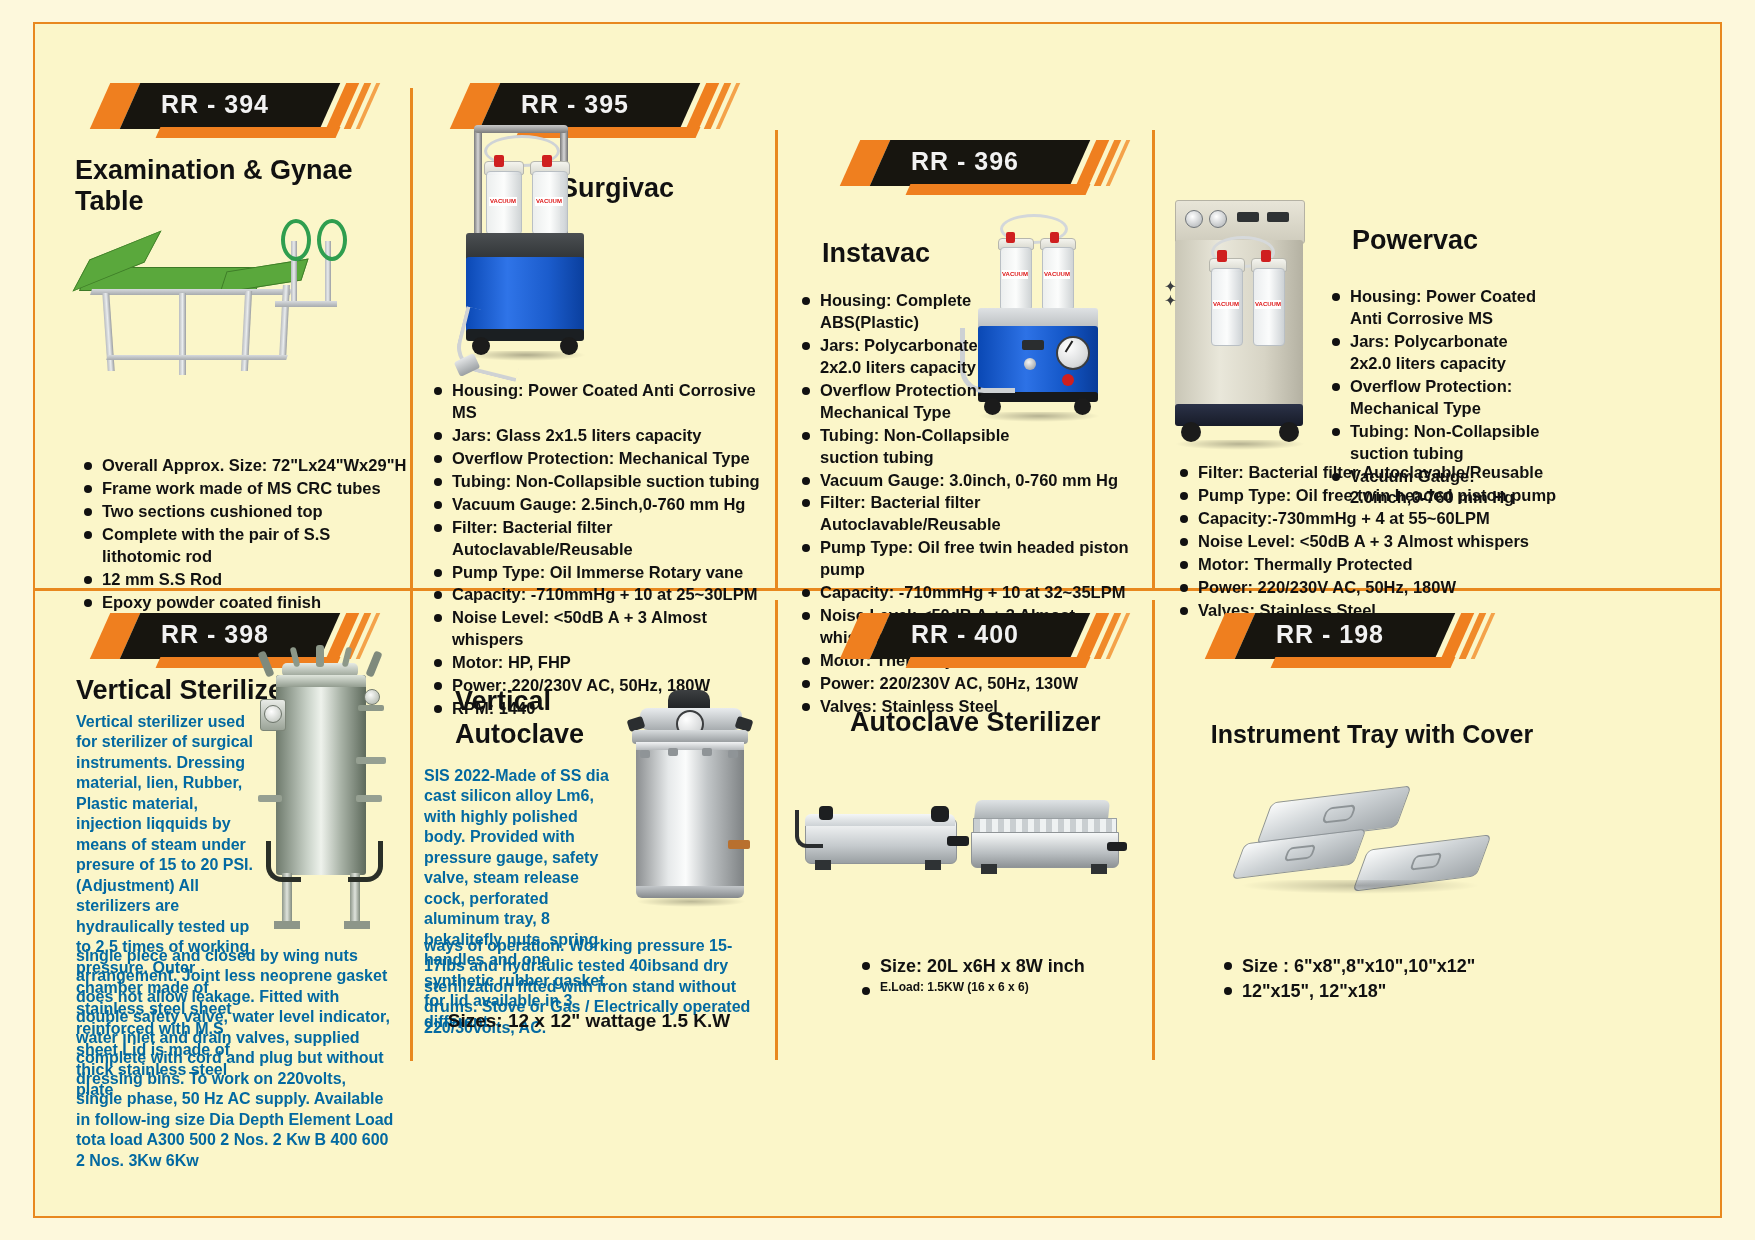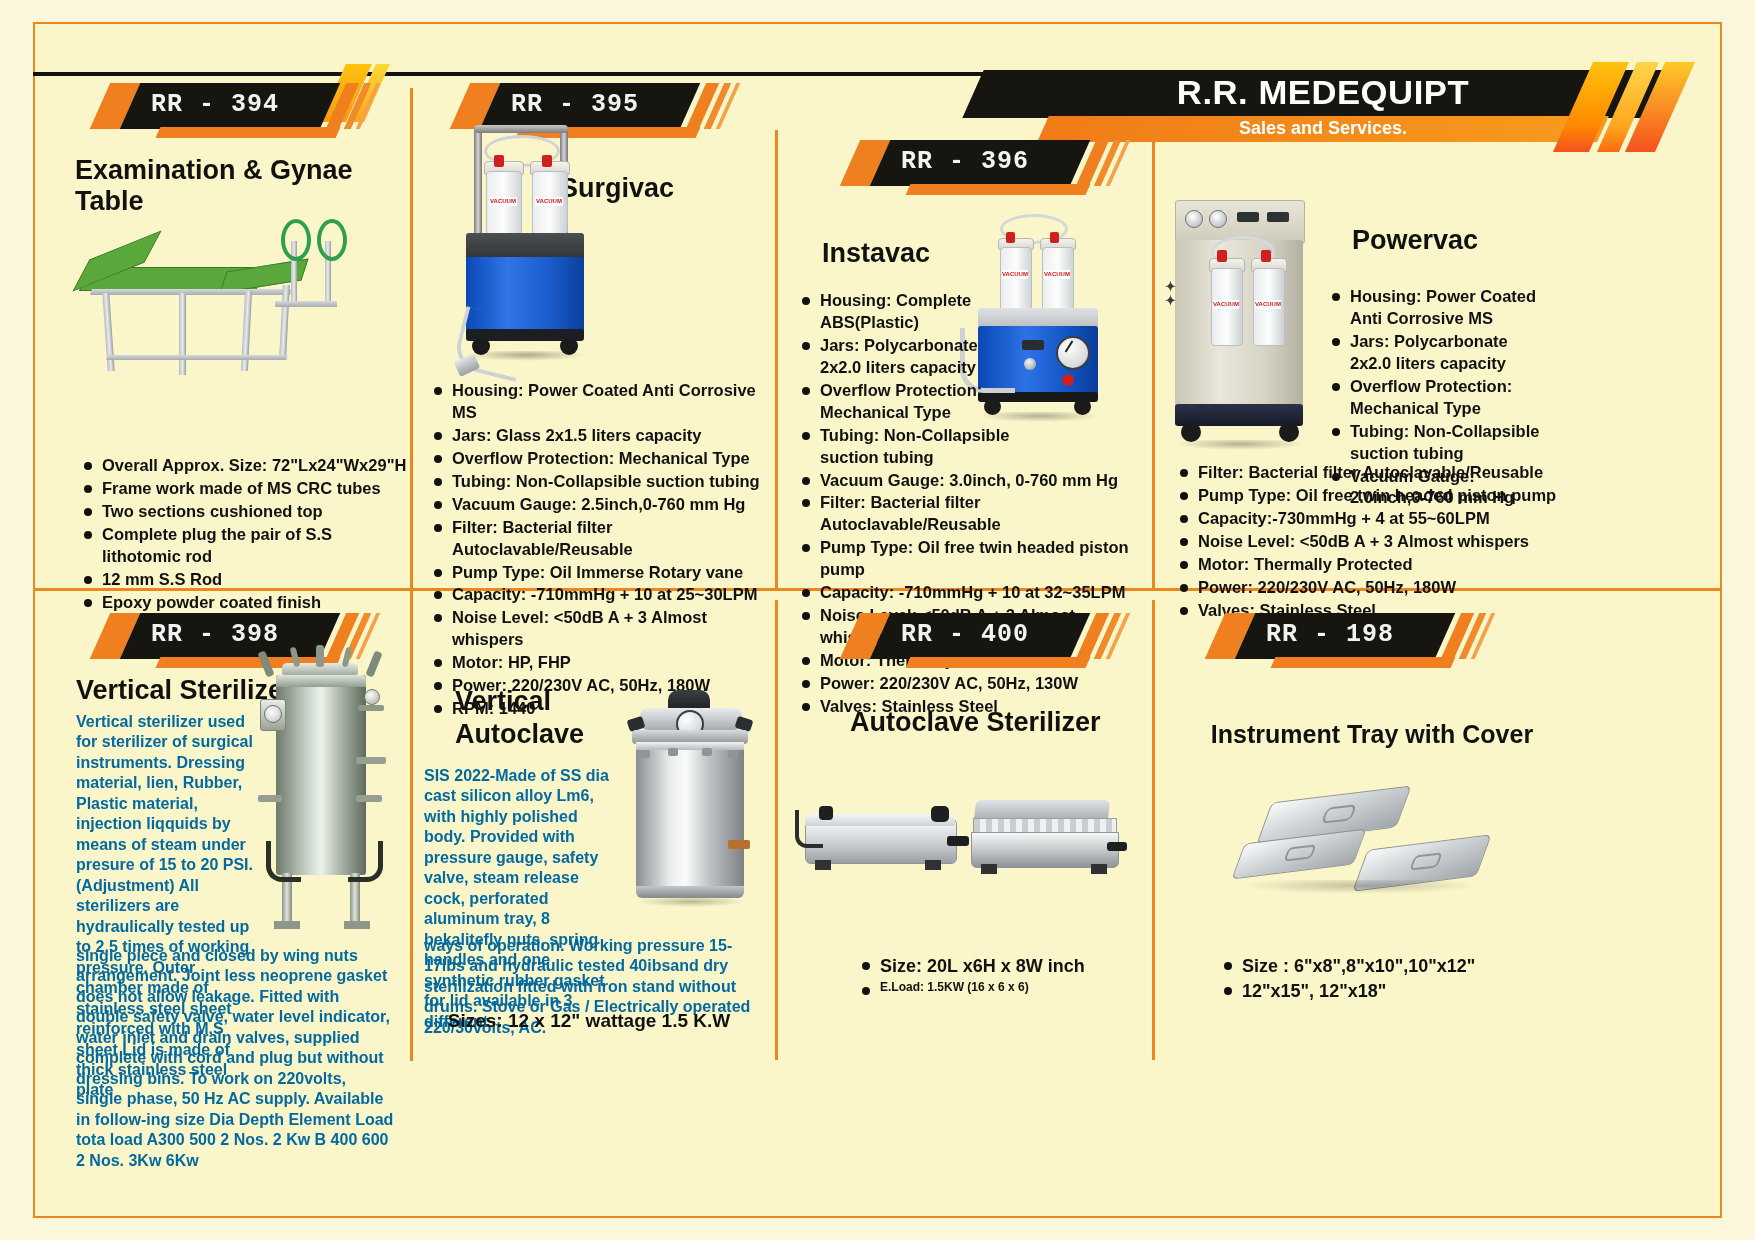--- a/index.html
+++ b/index.html
@@ -55,21 +55,21 @@
   
   .grid-v1{position:absolute;left:410px;top:88px;width:3px;height:500px;background:#e8881f;}
   .grid-v2{position:absolute;left:775px;top:130px;width:3px;height:458px;background:#e8881f;}
   .grid-v3{position:absolute;left:1152px;top:130px;width:3px;height:458px;background:#e8881f;}
   .grid-h{position:absolute;left:35px;top:588px;width:1685px;height:3px;background:#e8881f;}
   .grid-v4{position:absolute;left:410px;top:591px;width:3px;height:470px;background:#e8881f;}
   .grid-v5{position:absolute;left:775px;top:600px;width:3px;height:460px;background:#e8881f;}
   .grid-v6{position:absolute;left:1152px;top:600px;width:3px;height:460px;background:#e8881f;}
 
   
-  .badge{position:absolute;height:46px;font-family:Liberation Mono, monospace;}
+  .badge{position:absolute;height:46px;}
   .badge .bslab{
     position:absolute;left:30px;top:0;height:46px;
     background:#17150f;transform:skewX(-24deg);
   }
   .badge .bleft{
     position:absolute;left:0px;top:0;width:30px;height:46px;
     background:#ef7f1f;transform:skewX(-24deg);
   }
   .badge .bbot{
     position:absolute;left:42px;top:44px;height:11px;
@@ -137,32 +137,20 @@
 
   
   .tray{position:absolute;background:linear-gradient(160deg,#fafbfb,#cdd2d5 45%,#9fa5a9);border:1px solid #8c9296;border-radius:6px;}
 </style>
 </head>
 <body>
 
 <div class="page">
   <div class="frame"></div>
 
-  <div class="banner">
-    <div class="banner-rule"></div>
-    <div class="banner-black"></div>
-    <div class="banner-orange"></div>
-    <div class="slash" style="left:300px;top:4px;width:26px;height:58px;background:linear-gradient(180deg,#ffc20e,#f59b14);"></div>
-    <div class="slash" style="left:330px;top:4px;width:14px;height:58px;background:linear-gradient(180deg,#fdd835,#f7a81b);"></div>
-    <div class="slash" style="left:1540px;top:2px;width:36px;height:90px;background:linear-gradient(180deg,#ffc20e,#ff8a00 70%,#f4511e);"></div>
-    <div class="slash" style="left:1584px;top:2px;width:22px;height:90px;background:linear-gradient(180deg,#ffd54a,#ffa81f 70%,#fb6a12);"></div>
-    <div class="slash" style="left:1612px;top:2px;width:30px;height:90px;background:linear-gradient(180deg,#ffca28,#f4511e);"></div>
-    <div class="banner-title">R.R. MEDEQUIPT</div>
-    <div class="banner-sub">Sales and Services.</div>
-  </div>
 
   <div class="grid-v1"></div>
   <div class="grid-v2"></div>
   <div class="grid-v3"></div>
   <div class="grid-h"></div>
   <div class="grid-v4"></div>
   <div class="grid-v5"></div>
   <div class="grid-v6"></div>
 
   <div class="badge" style="left:100px;top:83px;width:230px;">
@@ -190,21 +178,21 @@
     <div class="tbl-leg" style="left:250px;top:26px;width:6px;height:62px;"></div>
     <div class="img" style="left:206px;top:4px;width:22px;height:34px;border:4px solid #2f9e4f;border-radius:50%;"></div>
     <div class="img" style="left:242px;top:4px;width:22px;height:34px;border:4px solid #2f9e4f;border-radius:50%;"></div>
     <div class="tbl-bar" style="left:200px;top:86px;width:62px;height:6px;"></div>
   </div>
 
   <ul class="specs" style="left:82px;top:455px;width:325px;">
     <li>Overall Approx. Size: 72"Lx24"Wx29"H</li>
     <li>Frame work made of MS CRC tubes</li>
     <li>Two sections cushioned top</li>
-    <li>Complete plug the pair of S.S lithotomic rod</li>
+    <li>Complete with the pair of S.S lithotomic rod</li>
     <li>12 mm S.S Rod</li>
     <li>Epoxy powder coated finish</li>
   </ul>
 
   <div class="badge" style="left:460px;top:83px;width:230px;">
     <div class="bleft"></div>
     <div class="bslab" style="width:200px;"></div>
     <div class="bbot" style="left:58px;width:180px;"></div>
     <div class="bs1" style="left:236px;"></div>
     <div class="bs2" style="left:254px;"></div>

